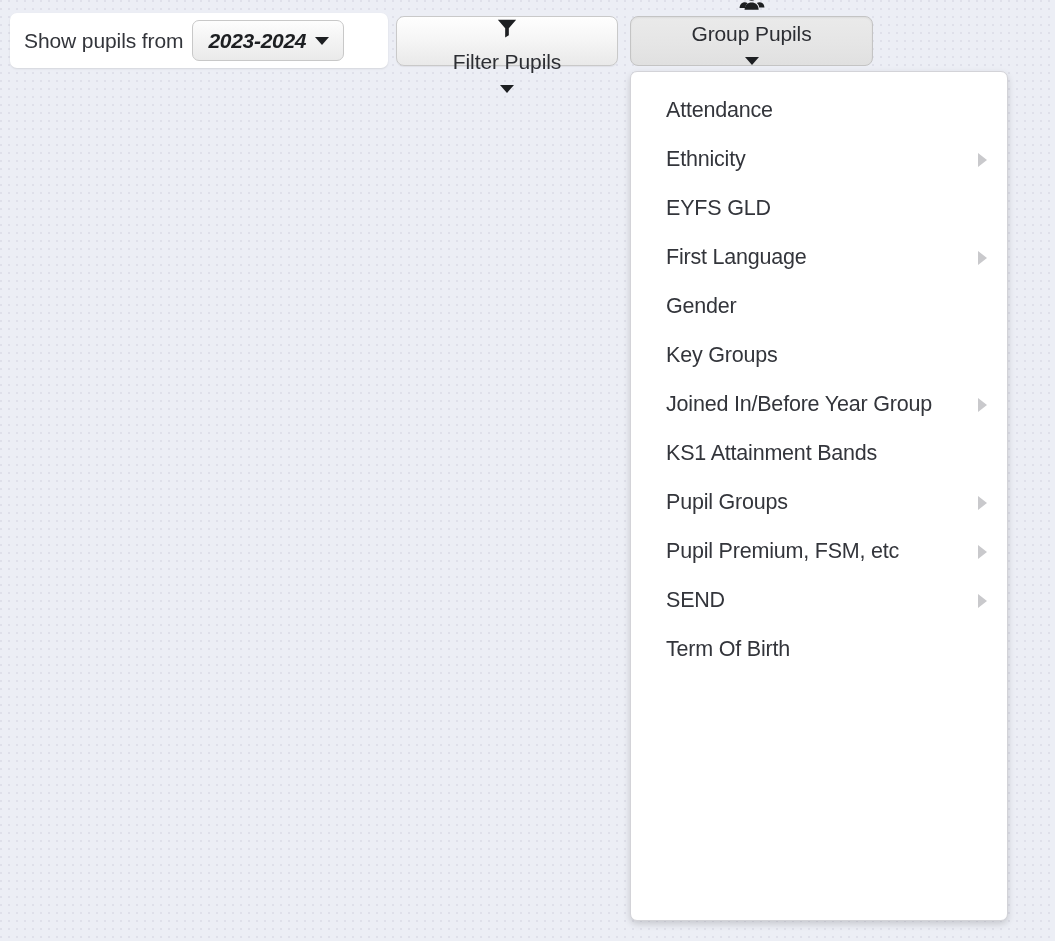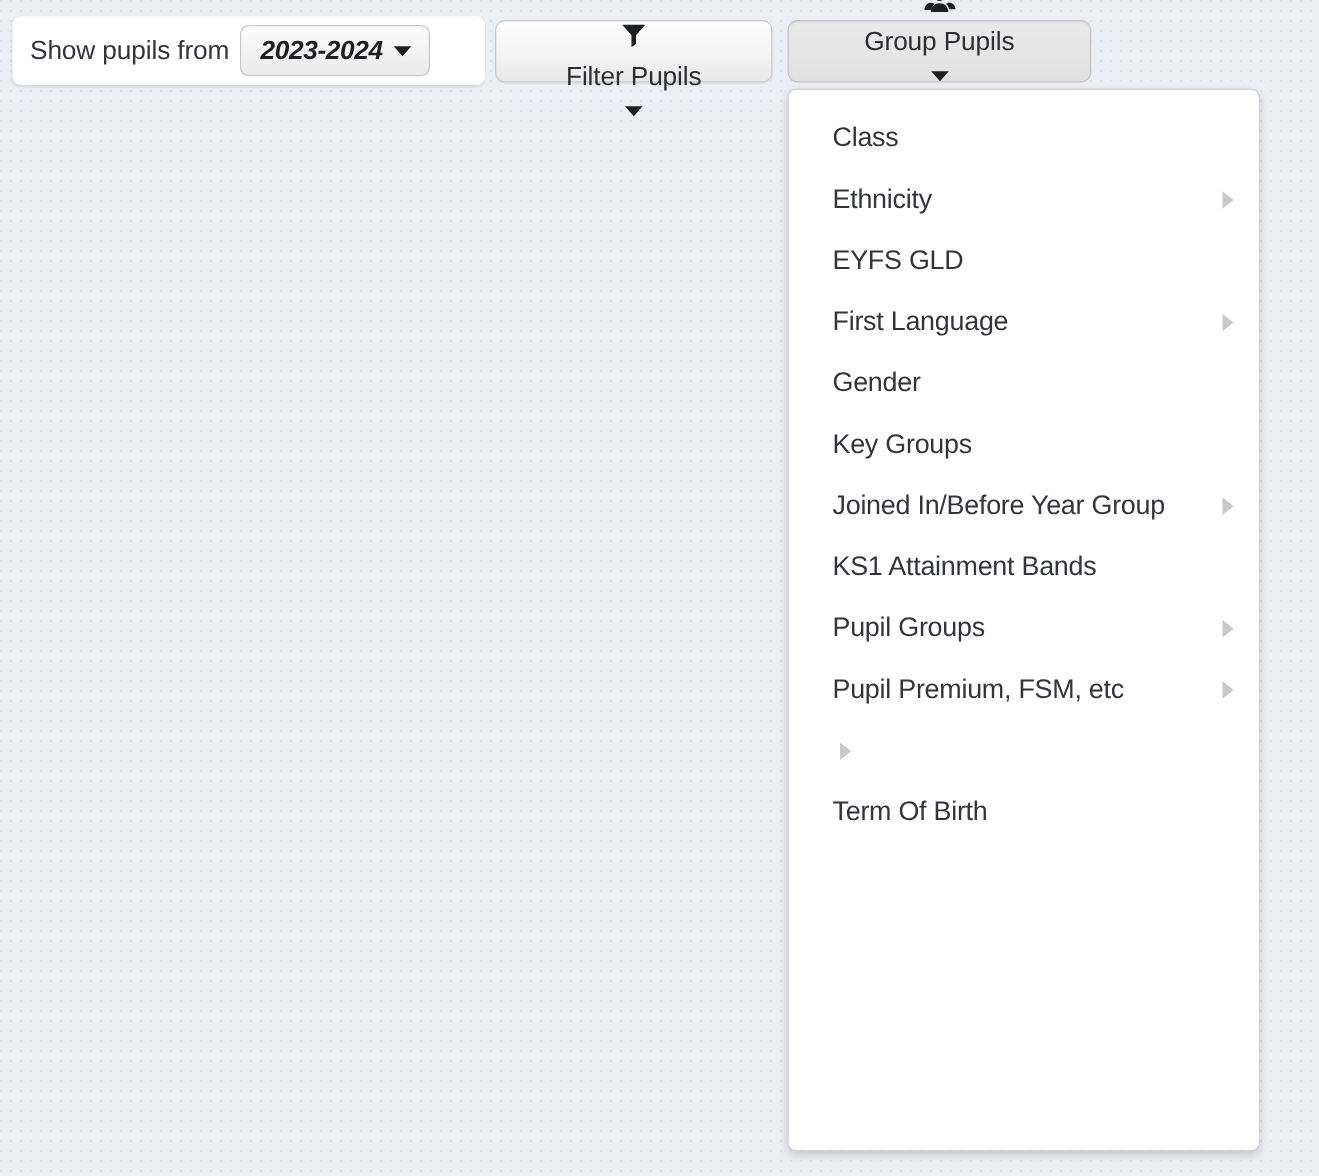--- a/index.html
+++ b/index.html
@@ -188,22 +188,22 @@
       <path d="M6.0 21.4 c0.3-4.9 3.4-7.6 7.6-7.6 c4.2 0 7.3 2.7 7.6 7.6 z" fill="#1d1f22"></path>
     </svg>
     <span class="tb-btn-text">Group Pupils</span>
     <span class="caret"></span>
   </div>
 
 </div>
 
 <div class="dropdown" id="group-pupils-menu">
 
-    <div class="menu-item">
-      <span class="menu-item-label">Class</span>
+<div class="menu-item">
+      <span class="menu-item-label">Attendance</span>
     </div>
     <div class="menu-item">
       <span class="menu-item-label">Ethnicity</span>
       <span class="submenu-arrow"></span>
     </div>
     <div class="menu-item">
       <span class="menu-item-label">EYFS GLD</span>
     </div>
     <div class="menu-item">
       <span class="menu-item-label">First Language</span>
@@ -224,18 +224,19 @@
     </div>
     <div class="menu-item">
       <span class="menu-item-label">Pupil Groups</span>
       <span class="submenu-arrow"></span>
     </div>
     <div class="menu-item">
       <span class="menu-item-label">Pupil Premium, FSM, etc</span>
       <span class="submenu-arrow"></span>
     </div>
     <div class="menu-item">
+      <span class="menu-item-label">SEND</span>
       <span class="submenu-arrow"></span>
     </div>
     <div class="menu-item">
       <span class="menu-item-label">Term Of Birth</span>
     </div>
   </div>
 
 </body></html>

